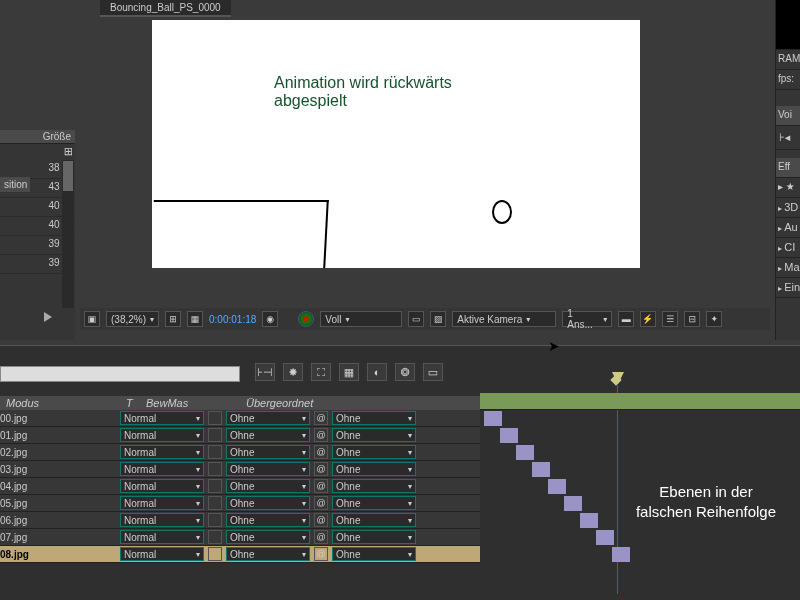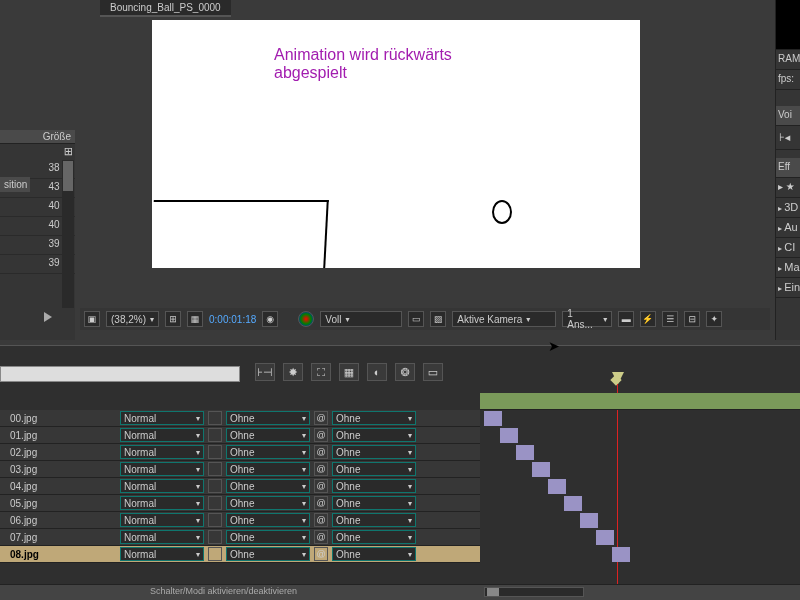--- a/index.html
+++ b/index.html
@@ -1,19 +1,19 @@
 <!DOCTYPE html>
 <html><head>
 <meta charset="utf-8">
 <style>
 *{margin:0;padding:0;box-sizing:border-box;font-family:Arial,sans-serif;font-size:11px;color:#ccc;user-select:none}
 body{background:#3a3a3a;width:800px;height:600px;overflow:hidden;position:relative}
 .top-tab{position:absolute;left:100px;top:0;background:#2a2a2a;padding:2px 10px;font-size:10px;border-bottom:2px solid #555}
 .comp-viewer{position:absolute;left:152px;top:20px;width:488px;height:248px;background:#fff}
-.comp-text{position:absolute;left:50%;top:26px;transform:translateX(-50%);color:#a21caf;font-size:16px;font-family:Futura,sans-serif}
+.comp-text{position:absolute;left:50%;top:54px;transform:translateX(-50%);color:#14532d;font-size:16px;font-family:Futura,sans-serif}
 .comp-rect{position:absolute;left:0;top:180px;width:175px;height:68px;border:2px solid #000;border-bottom:none;border-left:none;transform:skewX(-3deg)}
 .comp-ball{position:absolute;left:340px;top:180px;width:20px;height:24px;border:2px solid #000;border-radius:50%}
 .right-strip{position:absolute;right:0;top:0;width:25px;height:340px;background:#353535;border-left:1px solid #222}
 .right-item{height:20px;border-bottom:1px solid #222;padding:3px 2px;font-size:10px;white-space:nowrap;overflow:hidden}
 .right-goto{height:24px;border-bottom:1px solid #222;display:flex;align-items:center;padding-left:3px}
 .left-panel{position:absolute;left:0;top:130px;width:75px;height:210px;background:#353535}
 .left-header{height:14px;background:#4a4a4a;font-size:10px;text-align:right;padding:1px 4px;border-bottom:1px solid #222}
 .left-row{height:19px;text-align:right;padding:2px 6px;font-size:10px;border-bottom:1px solid #2a2a2a}
 .left-label{position:absolute;left:0;top:177px;font-size:10px;padding:2px 4px;background:#4a4a4a;width:30px}
 .viewer-bar{position:absolute;left:80px;top:308px;width:690px;height:22px;background:#353535;display:flex;align-items:center;gap:6px;padding:0 4px}
@@ -23,21 +23,21 @@
 .vb-time{color:#5af;font-size:10px}
 .timeline{position:absolute;left:0;top:345px;width:800px;height:255px;background:#2f2f2f;border-top:1px solid #555}
 .tl-toolbar{position:absolute;left:255px;top:17px;display:flex;gap:8px}
 .tl-tbtn{width:20px;height:18px;background:#3a3a3a;border:1px solid #555;display:flex;align-items:center;justify-content:center;font-size:11px}
 .tl-search{position:absolute;left:0;top:20px;width:240px;height:16px;background:#ddd;border:1px solid #888}
 .tl-headers{position:absolute;left:0;top:50px;width:480px;height:14px;background:#4a4a4a;display:flex;font-size:10px;font-style:italic}
 .tl-h{padding:1px 6px}
 .tl-rows{position:absolute;left:0;top:64px;width:480px}
 .tl-row{height:17px;display:flex;align-items:center;border-bottom:1px solid #222;background:#373737}
 .tl-row.sel{background:#bfa878}
-.tl-name{width:120px;padding-left:10px;font-size:10px;white-space:nowrap}
+.tl-name{width:120px;padding-left:0;font-size:10px;white-space:nowrap}
 .tl-row.sel .tl-name{color:#000;font-weight:bold}
 .tl-dd{width:84px;height:14px;background:#2a2a2a;border:1px solid #0f766e;font-size:10px;padding:0 3px;display:flex;align-items:center;justify-content:space-between;margin-right:4px}
 .tl-dd::after{content:"▾";font-size:8px}
 .tl-icn{width:14px;height:14px;border:1px solid #555;margin-right:4px;display:flex;align-items:center;justify-content:center;font-size:9px}
 .ruler{position:absolute;left:480px;top:22px;width:320px;height:42px;background:#333}
 .ruler-bar{position:absolute;left:0;top:14px;width:320px;height:6px;background:linear-gradient(#cc8,#aa6)}
 .ruler-time{position:absolute;top:2px;font-size:9px}
 .cti{position:absolute;left:612px;top:26px;width:12px;height:12px;background:#cc8;clip-path:polygon(0 0,100% 0,50% 100%)}
 .cti-line{position:absolute;left:617px;top:38px;width:1px;height:210px;background:#d22}
 .kf{position:absolute;left:612px;top:30px;width:8px;height:8px;background:#cc8;transform:rotate(45deg)}
@@ -124,20 +124,26 @@
   <input class="tl-search" style="">
   <div class="tl-toolbar">
     <div class="tl-tbtn">⊦⊣</div>
     <div class="tl-tbtn">✸</div>
     <div class="tl-tbtn">⛶</div>
     <div class="tl-tbtn">▦</div>
     <div class="tl-tbtn">◐</div>
     <div class="tl-tbtn">❂</div>
     <div class="tl-tbtn">▭</div>
   </div>
+  <div class="tl-headers">
+    <div class="tl-h" style="width:120px">Modus</div>
+    <div class="tl-h" style="width:20px">T</div>
+    <div class="tl-h" style="width:100px">BewMas</div>
+    <div class="tl-h">Übergeordnet</div>
+  </div>
   <div class="tl-rows" id="tl-rows">
       <div class="tl-row">
         <div class="tl-name">00.jpg</div>
         <div class="tl-dd">Normal</div>
         <div class="tl-icn"></div>
         <div class="tl-dd">Ohne</div>
         <div class="tl-icn">@</div>
         <div class="tl-dd">Ohne</div>
       </div>
       <div class="tl-row">
@@ -233,21 +239,16 @@
       <div class="track" style="top: 102px;">
         <div class="clip" style="left: 100px; width: 18px;"></div>
       </div>
       <div class="track" style="top: 119px;">
         <div class="clip" style="left: 116px; width: 18px;"></div>
       </div>
       <div class="track" style="top: 136px;">
         <div class="clip" style="left: 132px; width: 18px;"></div>
       </div>
     </div>
-  <div class="footer">
-    <div class="footer-txt">Schalter/Modi aktivieren/deaktivieren</div>
-    <div class="footer-scroll">
-        <div class="footer-scroll-thumb"></div>
-      </div>
-  </div>
+  <div class="anno" id="anno">Ebenen in der<br>falschen Reihenfolge</div>
 </div>
 
 <div class="cursor">➤</div>
 
 </body></html>

